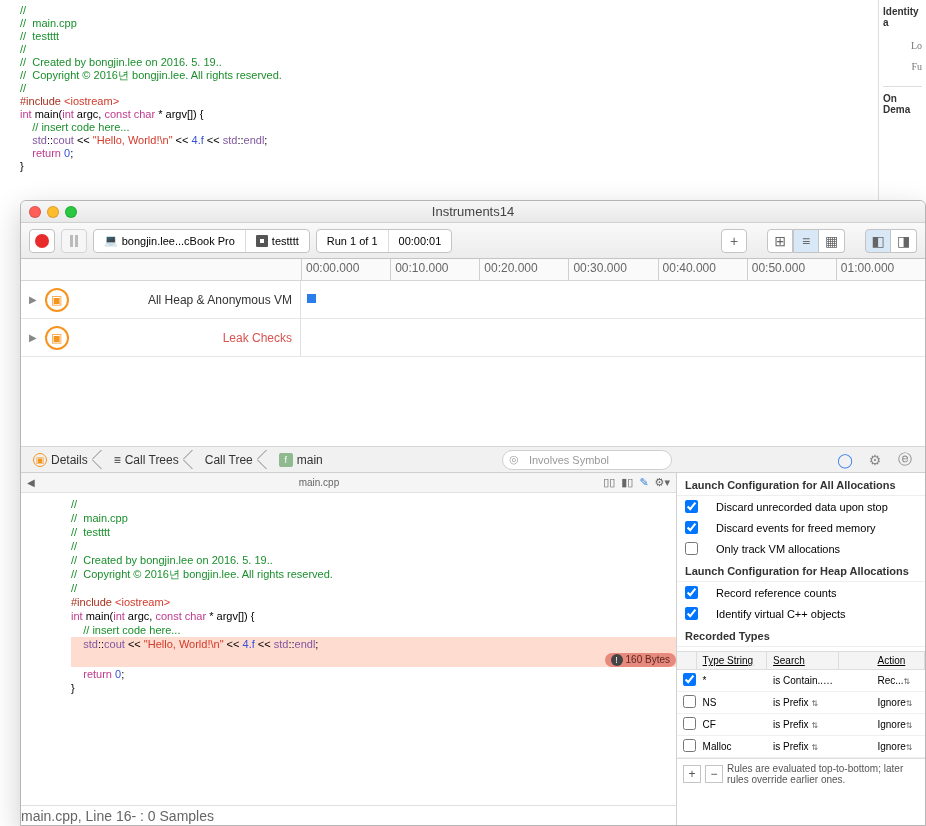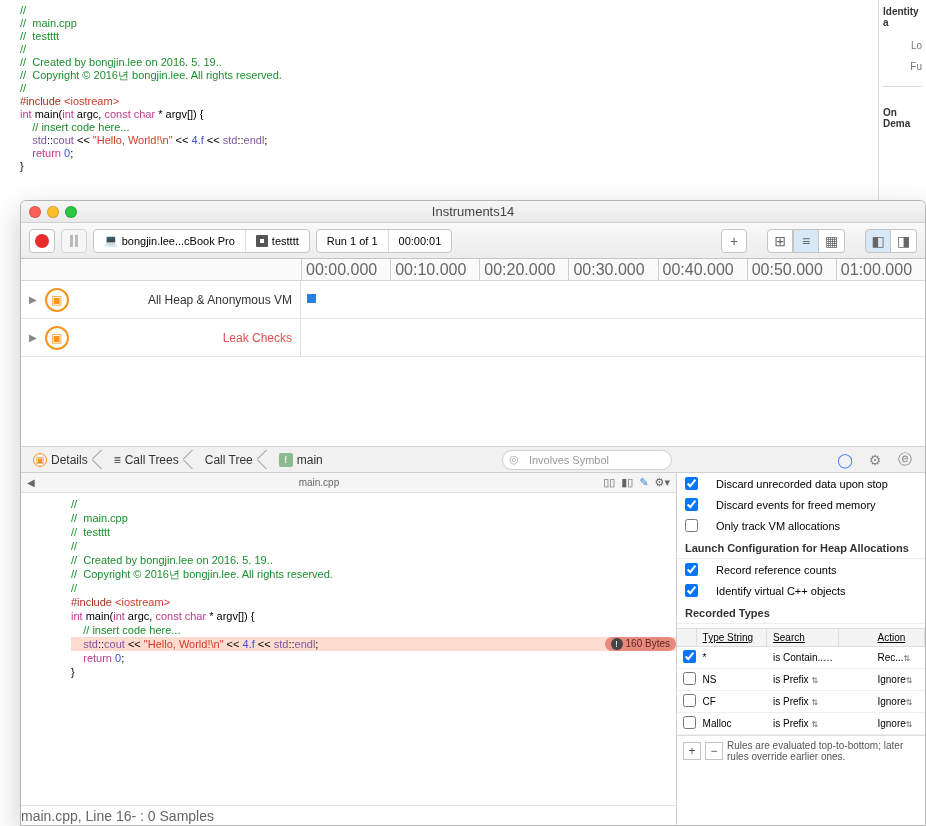--- a/index.html
+++ b/index.html
@@ -11,22 +11,22 @@
 .c-comment { color: #1a8f2c; }
 .c-preproc { color: #a72f1c; }
 .c-keyword { color: #c03a8f; }
 .c-type { color: #8257a1; }
 .c-string { color: #d23a2a; }
 .c-num { color: #3952d9; }
 
 
 .right-panel { position: absolute; top: 0; right: 0; width: 48px; height: 200px; background: #fff; border-left: 1px solid #ddd; font-size: 11px; color: #333; padding: 6px 4px; }
 .right-panel .hdr { font-weight: bold; margin-bottom: 12px; font-size: 10px; }
-.right-panel .lbl { color: #777; margin: 10px 0; text-align: right; font-size: 10px;}
-.right-panel .sec2 { border-top:1px solid #ddd; margin-top:14px; padding-top:20px;}
+.right-panel .lbl { color: #777; margin: 10px 0; text-align: right; font-size: 10px; font-family: Liberation Serif, serif;}
+.right-panel .sec2 { border-top:1px solid #ddd; margin-top:14px; padding-top:6px;}
 
 
 .inst-window { position: absolute; top: 200px; left: 20px; right: 0; bottom: 0; background: #ececec; border: 1px solid #b5b5b5; border-radius: 6px 6px 0 0; box-shadow: 0 10px 30px rgba(0,0,0,0.2); overflow: hidden; display: flex; flex-direction: column; }
 
 .titlebar { height: 22px; display: flex; align-items: center; padding: 0 8px; background: linear-gradient(#f6f6f6,#e9e9e9); border-bottom: 1px solid #d0d0d0; position: relative;}
 .traffic { display: flex; gap: 6px; }
 .tl-btn { width: 12px; height: 12px; border-radius: 50%; border: 0.5px solid rgba(0,0,0,0.15);}
 .tl-red{background:#ff5f57;} .tl-yel{background:#ffbd2e;} .tl-grn{background:#28c840;}
 .titlebar .title { position:absolute; left:0; right:0; text-align:center; font-size:13px; color:#444; }
 
@@ -39,21 +39,21 @@
 .seg .part{padding:0 10px; font-size:11px; display:flex; align-items:center; gap:4px; height:100%; border-right:1px solid #dcdcdc;}
 .seg .part:last-child{border-right:none;}
 .spacer{flex:1;}
 .tb-btn{width:26px;height:24px;border:1px solid #c4c4c4;border-radius:4px;background:#fff;display:flex;align-items:center;justify-content:center;font-size:14px;color:#666;}
 .tb-grp{display:flex; gap:0;}
 .tb-grp .tb-btn{border-radius:0;}
 .tb-grp .tb-btn:first-child{border-radius:4px 0 0 4px;}
 .tb-grp .tb-btn:last-child{border-radius:0 4px 4px 0; border-left:none;}
 .tb-btn.active{background:#d9e8f7;}
 
-.ruler{height:22px; background:#fafafa; border-bottom:1px solid #d6d6d6; display:flex; font-size:16px; color:#666; padding-left:280px;}
+.ruler{height:22px; background:#fafafa; border-bottom:1px solid #d6d6d6; display:flex; font-size:12px; color:#666; padding-left:280px;}
 .ruler .tick{width:100px; border-left:1px solid #cfcfcf; padding:2px 4px;}
 
 .tracks{background:#fff;}
 .track{height:38px; border-bottom:1px solid #e6e6e6; display:flex; align-items:center;}
 .track .thead{width:280px; display:flex; align-items:center; padding:0 8px; gap:8px; border-right:1px solid #e0e0e0; height:100%;}
 .disc{font-size:10px; color:#888;}
 .trk-icon{width:24px;height:24px;border-radius:50%;border:2px solid #f7941e;display:flex;align-items:center;justify-content:center;font-size:12px;color:#f7941e;}
 .trk-label{flex:1; text-align:right; font-size:12px; color:#333;}
 .trk-label.red{color:#d9534f;}
 .track .tbody{flex:1; position:relative;}
@@ -79,21 +79,21 @@
 .lower{flex:1; display:flex; overflow:hidden;}
 .code-pane{flex:1; display:flex; flex-direction:column; border-right:1px solid #d0d0d0; background:#fff;}
 .code-hdr{height:20px; background:#f5f5f5; border-bottom:1px solid #e0e0e0; display:flex; align-items:center; font-size:10px; color:#666; padding:0 6px;}
 .code-hdr .fname{flex:1; text-align:center;}
 .code-hdr .icons{display:flex; gap:6px;}
 .code-hdr .icons span{font-size:11px;}
 .code-body{flex:1; font-family:Menlo,monospace; font-size:11px; line-height:14px; padding:4px 0 4px 50px; position:relative; overflow:hidden;}
 .code-body .line{white-space:pre;}
 .hl-line{background:#ffdcd0; display:flex;}
 .hl-line .lc{flex:1;}
-.badge-bytes{background:#e8897d; color:#5b2820; font-size:10px; padding:0 6px; border-radius:8px; display:flex; align-items:center; gap:3px;}
+.badge-bytes{background:#e8897d; color:#5b2820; font-size:10px; padding:0 6px; border-radius:8px; display:flex; align-items:center; gap:3px;margin-top:16px;}
 .badge-bytes::before{content:'!'; background:#444; color:#fff; width:12px;height:12px;border-radius:50%;font-size:9px;display:flex;align-items:center;justify-content:center;}
 .status-bar{height:20px; border-top:1px solid #e0e0e0; font-size:14px; color:#666; text-align:left; line-height:20px;}
 
 .config-pane{width:248px; background:#fff; font-size:11px; overflow-y:auto;}
 .cfg-sec-hdr{font-weight:bold; padding:6px 8px 4px; color:#333; background:#fff; border-bottom:1px solid #eee;}
 .cfg-row{display:flex; align-items:center; gap:18px; padding:4px 8px;}
 .cfg-row input[type=checkbox]{width:13px;height:13px;}
 .cfg-table{border-top:1px solid #ddd; margin:4px 0 0;}
 .cfg-thead{display:flex; background:#f4f4f4; font-size:10px; border-bottom:1px solid #ddd;text-decoration:underline;}
 .cfg-thead div{padding:3px 6px; border-right:1px solid #ddd;}
@@ -275,20 +275,21 @@
             <div class="lc line">    <span class="c-type">std</span>::<span class="c-type">cout</span> &lt;&lt; <span class="c-string">"Hello, World!\n"</span> &lt;&lt; <span class="c-num">4.f</span> &lt;&lt; <span class="c-type">std</span>::<span class="c-type">endl</span>;</div>
             <div class="badge-bytes">160 Bytes</div>
           </div>
           <div class="line">    <span class="c-keyword">return</span> <span class="c-num">0</span>;</div>
           <div class="line">}</div>
         </div>
       <div class="status-bar">main.cpp, Line 16- : 0 Samples</div>
     </div>
 
     <div class="config-pane" id="config-pane">
+        <div class="cfg-sec-hdr">Launch Configuration for All Allocations</div>
         <label class="cfg-row">
           <input type="checkbox" checked="" style="">
           <span>Discard unrecorded data upon stop</span>
         </label>
         <label class="cfg-row">
           <input type="checkbox" checked="" style="">
           <span>Discard events for freed memory</span>
         </label>
         <label class="cfg-row">
           <input type="checkbox" style="">

